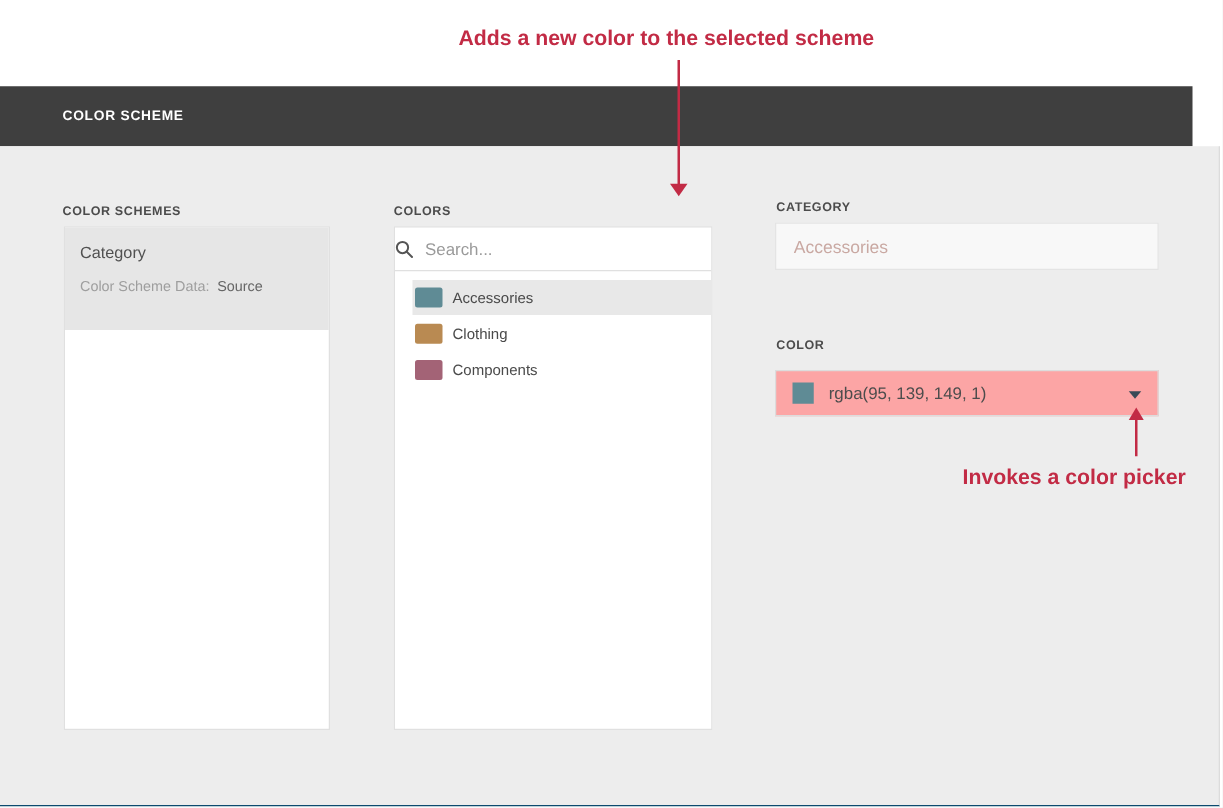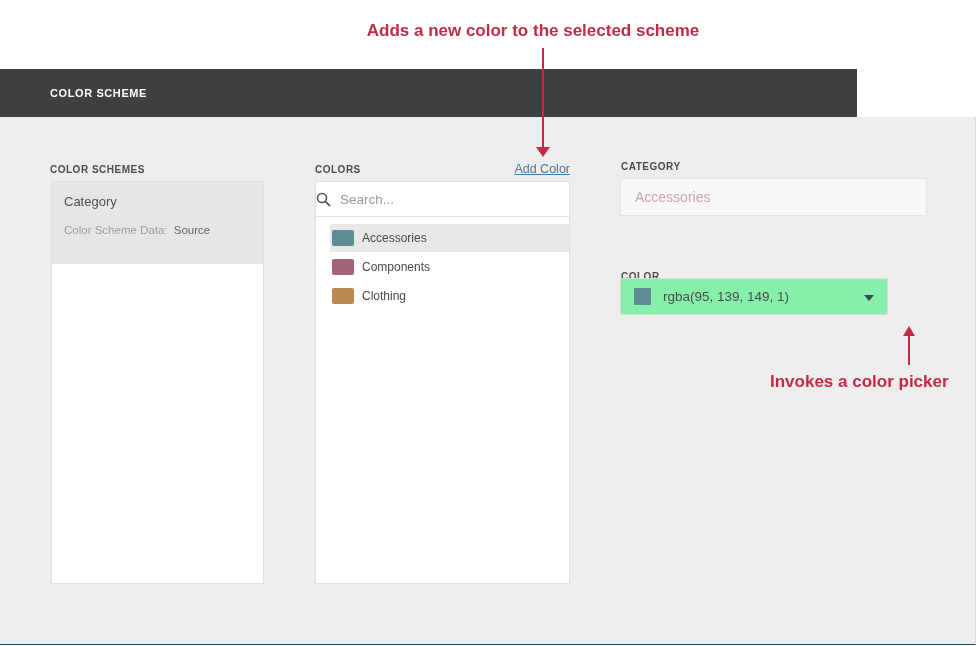--- a/index.html
+++ b/index.html
@@ -5,21 +5,21 @@
   * { box-sizing: border-box; margin: 0; padding: 0; }
   body { margin: 0; background: #fff; }
   .page {
     position: relative; width: 978px; height: 646px;
     background: #fff; overflow: hidden;
     font-family: "Liberation Sans", sans-serif;
   }
 
   
   .header {
-    position: absolute; top: 69px; left: 0; width: 857px; height: 48px;
+    position: absolute; top: 69px; left: 0; width: 954px; height: 48px;
     background: #3f3f3f; display: flex; align-items: center;
   }
   .header-title {
     color: #ffffff; font-size: 11px; font-weight: bold;
     letter-spacing: 0.6px; margin-left: 50px;
   }
 
   
   .content {
     position: absolute; top: 117px; left: 0; width: 976px; height: 528px;
@@ -79,22 +79,22 @@
   .color-row-label { font-size: 12px; color: #4a4a4a; margin-left: 8px; }
 
   
   .category-input {
     position: absolute; left: 620px; top: 61px; width: 307px; height: 38px;
     background: #f8f8f8; border: 1px solid #e4e4e4;
     font-family: "Liberation Sans", sans-serif;
     font-size: 14px; color: #c9a8a2; padding-left: 14px; outline: none;
   }
   .color-dropdown {
-    position: absolute; left: 620px; top: 161px; width: 268px; height: 37px;
-    background: #86efac; border: 1px solid #dcdcdc;
+    position: absolute; left: 620px; top: 179px; width: 307px; height: 37px;
+    background: #fca5a5; border: 1px solid #dcdcdc;
     display: flex; align-items: center; cursor: pointer;
   }
   .dropdown-swatch {
     width: 17px; height: 17px; margin-left: 13px; flex: 0 0 auto;
   }
   .dropdown-value { font-size: 13.5px; color: #4c4c4c; margin-left: 12px; }
   .dropdown-caret {
     position: absolute; right: 13px; top: 16px;
     width: 0; height: 0;
     border-left: 5px solid transparent; border-right: 5px solid transparent;
@@ -145,43 +145,40 @@
       <div class="scheme-item">
         <div class="scheme-item-title">Category</div>
         <div class="scheme-meta-line">
           <span class="scheme-meta-label">Color Scheme Data:</span>
           <span class="scheme-meta-value">Source</span>
         </div>
       </div>
     </div>
 
     <div class="section-label" style="left:315px; top:47px;">COLORS</div>
-    <div class="add-color-wrap">
-      <span class="add-color-link">Add Color</span>
-    </div>
     <div class="panel colors-panel">
       <div class="search-row">
         <svg class="search-icon" viewBox="0 0 15 15" fill="none" xmlns="http://www.w3.org/2000/svg">
           <circle cx="6" cy="6" r="4.5" stroke="#555555" stroke-width="1.6"></circle>
           <line x1="9.4" y1="9.4" x2="13.6" y2="13.6" stroke="#555555" stroke-width="1.6" stroke-linecap="round"></line>
         </svg>
         <input class="search-input" type="text" placeholder="Search..." style="">
       </div>
       <div class="color-list">
         <div class="color-row selected">
           <div class="color-swatch" style="background-color: rgb(95, 139, 149);"></div>
           <div class="color-row-label">Accessories</div>
         </div>
         <div class="color-row">
+          <div class="color-swatch" style="background-color: rgb(185, 138, 82);"></div>
+          <div class="color-row-label">Clothing</div>
+        </div>
+        <div class="color-row">
           <div class="color-swatch" style="background-color: rgb(163, 99, 118);"></div>
           <div class="color-row-label">Components</div>
-        </div>
-        <div class="color-row">
-          <div class="color-swatch" style="background-color: rgb(185, 138, 82);"></div>
-          <div class="color-row-label">Clothing</div>
         </div>
       </div>
     </div>
 
     <div class="section-label" style="left:621px; top:44px;">CATEGORY</div>
     <input class="category-input" type="text" readonly="" value="Accessories" style="">
 
     <div class="section-label" style="left:621px; top:154px;">COLOR</div>
     <div class="color-dropdown">
       <div class="dropdown-swatch" style="background-color: rgb(95, 139, 149);"></div>

